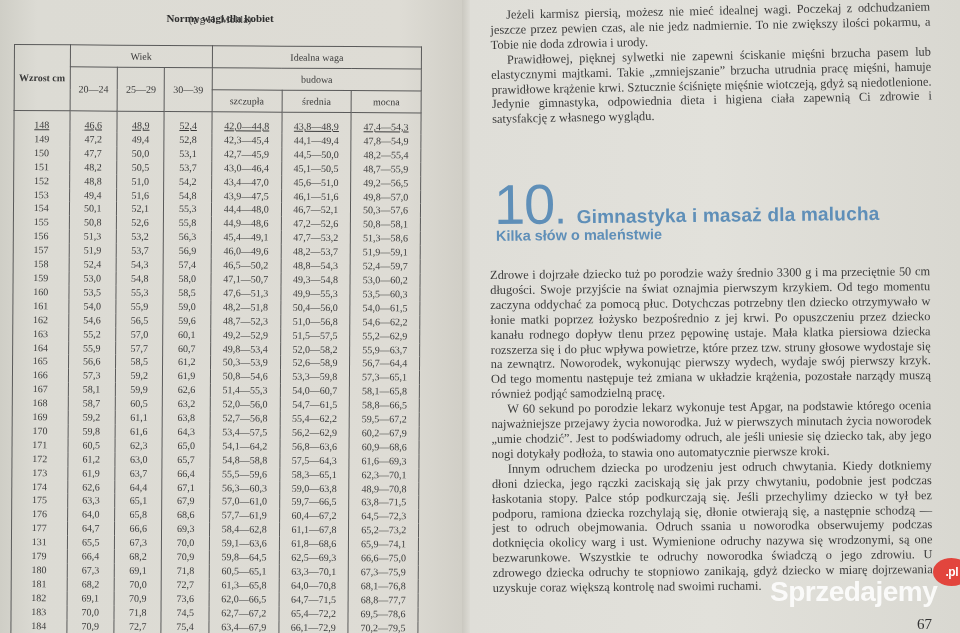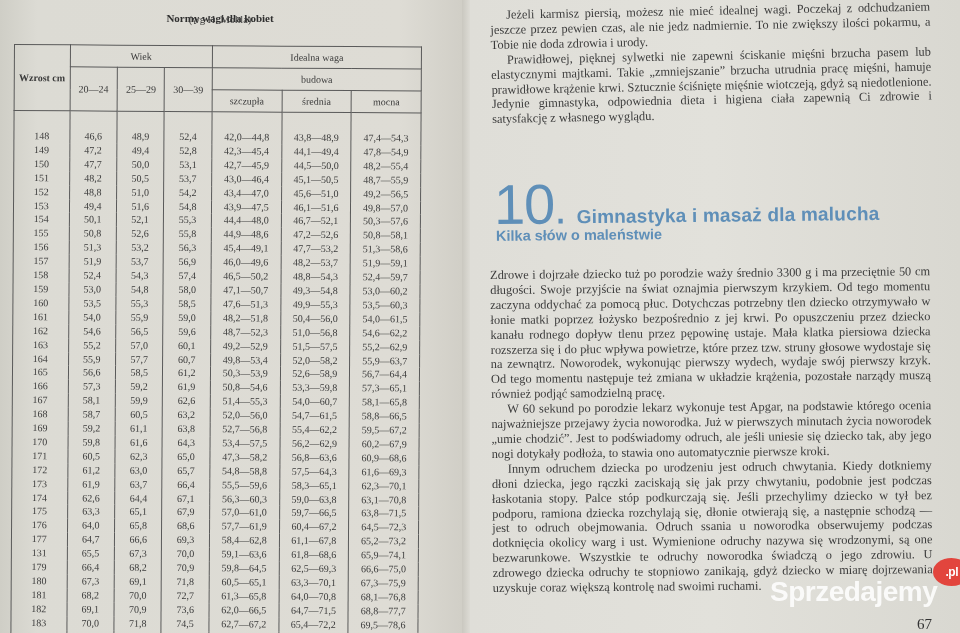--- a/index.html
+++ b/index.html
@@ -41,21 +41,21 @@
   table.norms th {
     font-weight:normal; border:1px solid #5a5a5a; padding:0; text-align:center;
     font-size:10px; color:#3a3a3a;
   }
   table.norms thead th { height:21px; }
   table.norms thead th.wzrost { font-weight:bold; width:54px; line-height:12px; }
   table.norms td {
     padding:0; text-align:center; height:13.9px; line-height:13.9px;
     border-left:1px solid #5a5a5a; border-right:1px solid #5a5a5a;
   }
-  table.norms tbody tr:first-child td { padding-top:18px; }
+  table.norms tbody tr:first-child td { padding-top:7px;text-decoration:underline; }
   table.norms tbody tr:last-child td { border-bottom:0; }
   td.wz { width:54px; }
   td.age { width:46px; }
   td.rng { width:68px; }
 
   
   .text {
     position:absolute; left:20px; width:440px;
     font-size:12.4px; line-height:14.9px; color:#3b3b3b; text-align:justify;
   }
@@ -320,21 +320,21 @@
             <td class="age">64,3</td>
             <td class="rng">53,4—57,5</td>
             <td class="rng">56,2—62,9</td>
             <td class="rng">60,2—67,9</td>
           </tr>
           <tr>
             <td class="wz">171</td>
             <td class="age">60,5</td>
             <td class="age">62,3</td>
             <td class="age">65,0</td>
-            <td class="rng">47,3—58,2</td>
+            <td class="rng">54,1—64,2</td>
             <td class="rng">56,8—63,6</td>
             <td class="rng">60,9—68,6</td>
           </tr>
           <tr>
             <td class="wz">172</td>
             <td class="age">61,2</td>
             <td class="age">63,0</td>
             <td class="age">65,7</td>
             <td class="rng">54,8—58,8</td>
             <td class="rng">57,5—64,3</td>
@@ -349,21 +349,21 @@
             <td class="rng">58,3—65,1</td>
             <td class="rng">62,3—70,1</td>
           </tr>
           <tr>
             <td class="wz">174</td>
             <td class="age">62,6</td>
             <td class="age">64,4</td>
             <td class="age">67,1</td>
             <td class="rng">56,3—60,3</td>
             <td class="rng">59,0—63,8</td>
-            <td class="rng">63,1—70,8</td>
+            <td class="rng">48,9—70,8</td>
           </tr>
           <tr>
             <td class="wz">175</td>
             <td class="age">63,3</td>
             <td class="age">65,1</td>
             <td class="age">67,9</td>
             <td class="rng">57,0—61,0</td>
             <td class="rng">59,7—66,5</td>
             <td class="rng">63,8—71,5</td>
           </tr>

